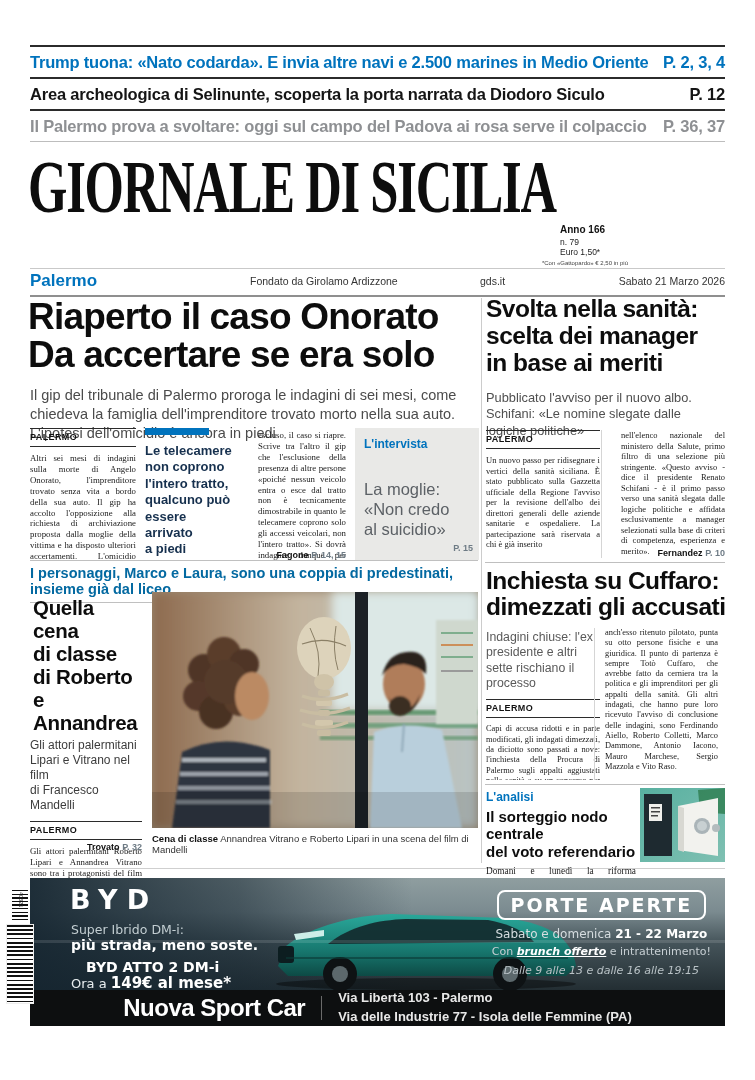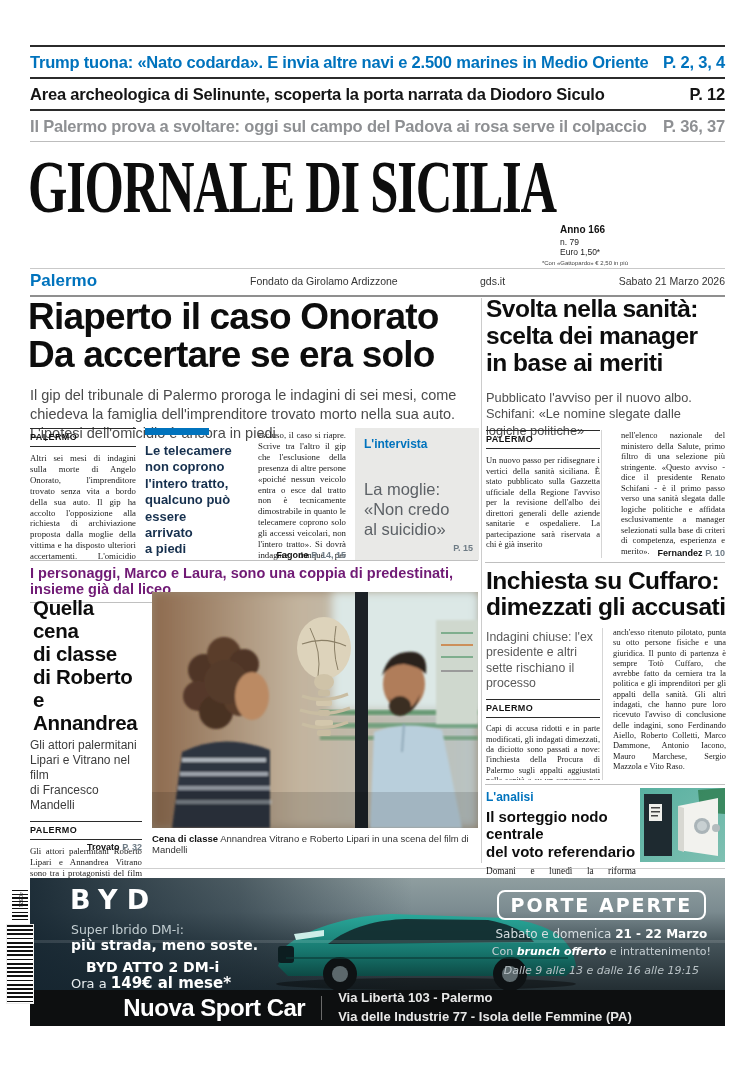--- a/index.html
+++ b/index.html
@@ -58,21 +58,21 @@
   .lead-col p{margin:0;font-size:8.8px;line-height:10.9px;}
   .lead-col.cont{padding-top:2px;}
   .qbar{width:64px;height:7px;background:#0073bd;margin-bottom:8px;}
   .quote{font-size:13px;line-height:1.26;font-weight:bold;color:#16304e;}
   .gray-box{background:#e9e9e7;padding:9px 9px 8px;position:relative;height:115px;}
   .box-label{color:#0073bd;font-weight:bold;font-size:12px;margin-bottom:4px;}
   .box-text{font-size:16.5px;line-height:1.22;color:#5c6166;margin-top:28px;}
   .box-page{position:absolute;right:8px;bottom:7px;font-size:9px;font-weight:bold;color:#6e7b85;}
   
   .film-strip{position:absolute;left:30px;top:560px;width:695px;border-top:1px solid #c0c0c0;
-        border-bottom:1px solid #c0c0c0;padding:4px 0 5px;font-size:14.5px;font-weight:bold;color:#701a75;
+        border-bottom:1px solid #c0c0c0;padding:4px 0 5px;font-size:14.5px;font-weight:bold;color:#0369a1;
         width:448px;}
   .film-left{position:absolute;left:30px;top:594px;width:112px;height:258px;}
   .film-hl{font-size:20.5px;line-height:1.12;font-weight:bold;letter-spacing:-0.3px;margin:2px 0 10px;color:#0d0d0d;}
   .film-deck{font-size:12px;line-height:1.25;color:#3c3c3c;margin-bottom:8px;}
   .film-left .serif{font-size:8.8px;line-height:10.9px;}
   .film-photo{position:absolute;left:152px;top:592px;width:326px;height:236px;overflow:hidden;background:#9b8a74;}
   .film-caption{position:absolute;left:152px;top:833px;width:326px;font-size:9.5px;color:#333;}
   .film-caption b{color:#111;}
   .section-rule{position:absolute;left:30px;top:868px;width:695px;border-top:1px solid #cfcfcf;}
   
@@ -80,21 +80,21 @@
           font-weight:bold;letter-spacing:-0.5px;color:#0d0d0d;}
   .san-deck{position:absolute;left:486px;top:390px;width:238px;font-size:12.8px;line-height:1.28;color:#4f4f4f;}
   .san-cols{position:absolute;left:486px;top:430px;width:240px;height:128px;display:grid;
             grid-template-columns:114px 114px;column-gap:11px;overflow:hidden;}
   .san-cols .col2{border-left:1px solid #d5d5d5;padding-left:19px;margin-left:-10px;}
   .san-cols p{margin:0;font-size:8.5px;line-height:10.5px;}
   .rule-r1{position:absolute;left:485px;top:562px;width:240px;border-top:1px solid #bfbfbf;}
   .cuf-hl{position:absolute;left:486px;top:568px;width:245px;font-size:24.5px;line-height:1.08;
           font-weight:bold;letter-spacing:-0.5px;color:#0d0d0d;}
   .cuf-cols{position:absolute;left:486px;top:628px;width:240px;height:152px;display:grid;
-            grid-template-columns:114px 114px;column-gap:12px;overflow:hidden;}
+            grid-template-columns:114px 114px;column-gap:4px;overflow:hidden;}
   .cuf-cols .col2{border-left:1px solid #d5d5d5;padding-left:10px;margin-left:-10px;position:relative;}
   .cuf-deck{font-size:12.3px;line-height:1.25;color:#5a5a5a;margin:2px 0 8px;}
   .cuf-cols p.serif{margin:0;font-size:8.4px;line-height:10.3px;}
   .rule-r2{position:absolute;left:485px;top:784px;width:240px;border-top:1px solid #bfbfbf;}
   .analisi{position:absolute;left:486px;top:790px;width:150px;}
   .analisi-hl{font-size:15px;line-height:1.15;font-weight:bold;color:#0d0d0d;margin:2px 0 6px;}
   .analisi-text{font-family:"Liberation Serif",serif;font-size:9.3px;line-height:1.22;color:#1a1a1a;text-align:justify;margin:0;}
   .analisi-by{text-align:right;font-size:9px;margin-top:2px;}
   .analisi-photo{position:absolute;left:640px;top:788px;width:85px;height:74px;overflow:hidden;}
   
@@ -111,21 +111,21 @@
   .ad-model{position:absolute;left:56px;top:81px;font-size:14px;font-weight:bold;color:#fff;font-family:"DejaVu Sans",sans-serif;}
   .ad-offer{position:absolute;left:41px;top:96px;font-size:13px;color:#e9eef0;font-family:"DejaVu Sans",sans-serif;}
   .ad-offer b{font-size:15px;color:#fff;}
   .ad-car{position:absolute;left:228px;top:4px;width:340px;height:108px;}
   .porte{position:absolute;right:14px;top:12px;text-align:center;color:#fff;font-family:"DejaVu Sans",sans-serif;}
   .porte-box{display:inline-block;border:2px solid #fff;border-radius:8px;padding:2px 12px;
      font-size:19px;font-weight:bold;letter-spacing:2px;}
   .porte-date{font-size:12px;color:#d6dde0;margin-top:7px;}
   .porte-date b{color:#fff;}
   .porte-brunch{font-size:11px;color:#c7cfd3;margin-top:4px;}
-  .porte-brunch b{font-style:italic;color:#fff;}
+  .porte-brunch b{font-style:italic;color:#fff;text-decoration:underline;}
   .porte-hours{font-size:11px;font-style:italic;color:#b9c2c6;margin-top:6px;}
   .ad-bar{display:flex;align-items:center;justify-content:center;gap:16px;width:695px;height:36px;background:#0d0f10;}
   .dealer{color:#fff;font-size:24px;font-weight:bold;letter-spacing:-0.5px;}
   .bar-div{width:1px;height:24px;background:#6a6a6a;}
   .addr{color:#e8e8e8;font-size:13px;font-weight:bold;line-height:1.45;}
   
   .barcode{position:absolute;left:6px;top:890px;width:26px;}
   .bc-small{width:16px;height:30px;margin-left:6px;background:repeating-linear-gradient(180deg,#111 0 1.5px,#fff 1.5px 3.6px);}
   .bc-num{font-size:5.5px;color:#222;transform:rotate(90deg);transform-origin:left top;position:absolute;left:24px;top:892px;}
   .bc-main{margin-top:4px;width:26px;height:78px;background:repeating-linear-gradient(180deg,#111 0 1.8px,#fff 1.8px 4.2px);border:1px solid #eee;}

